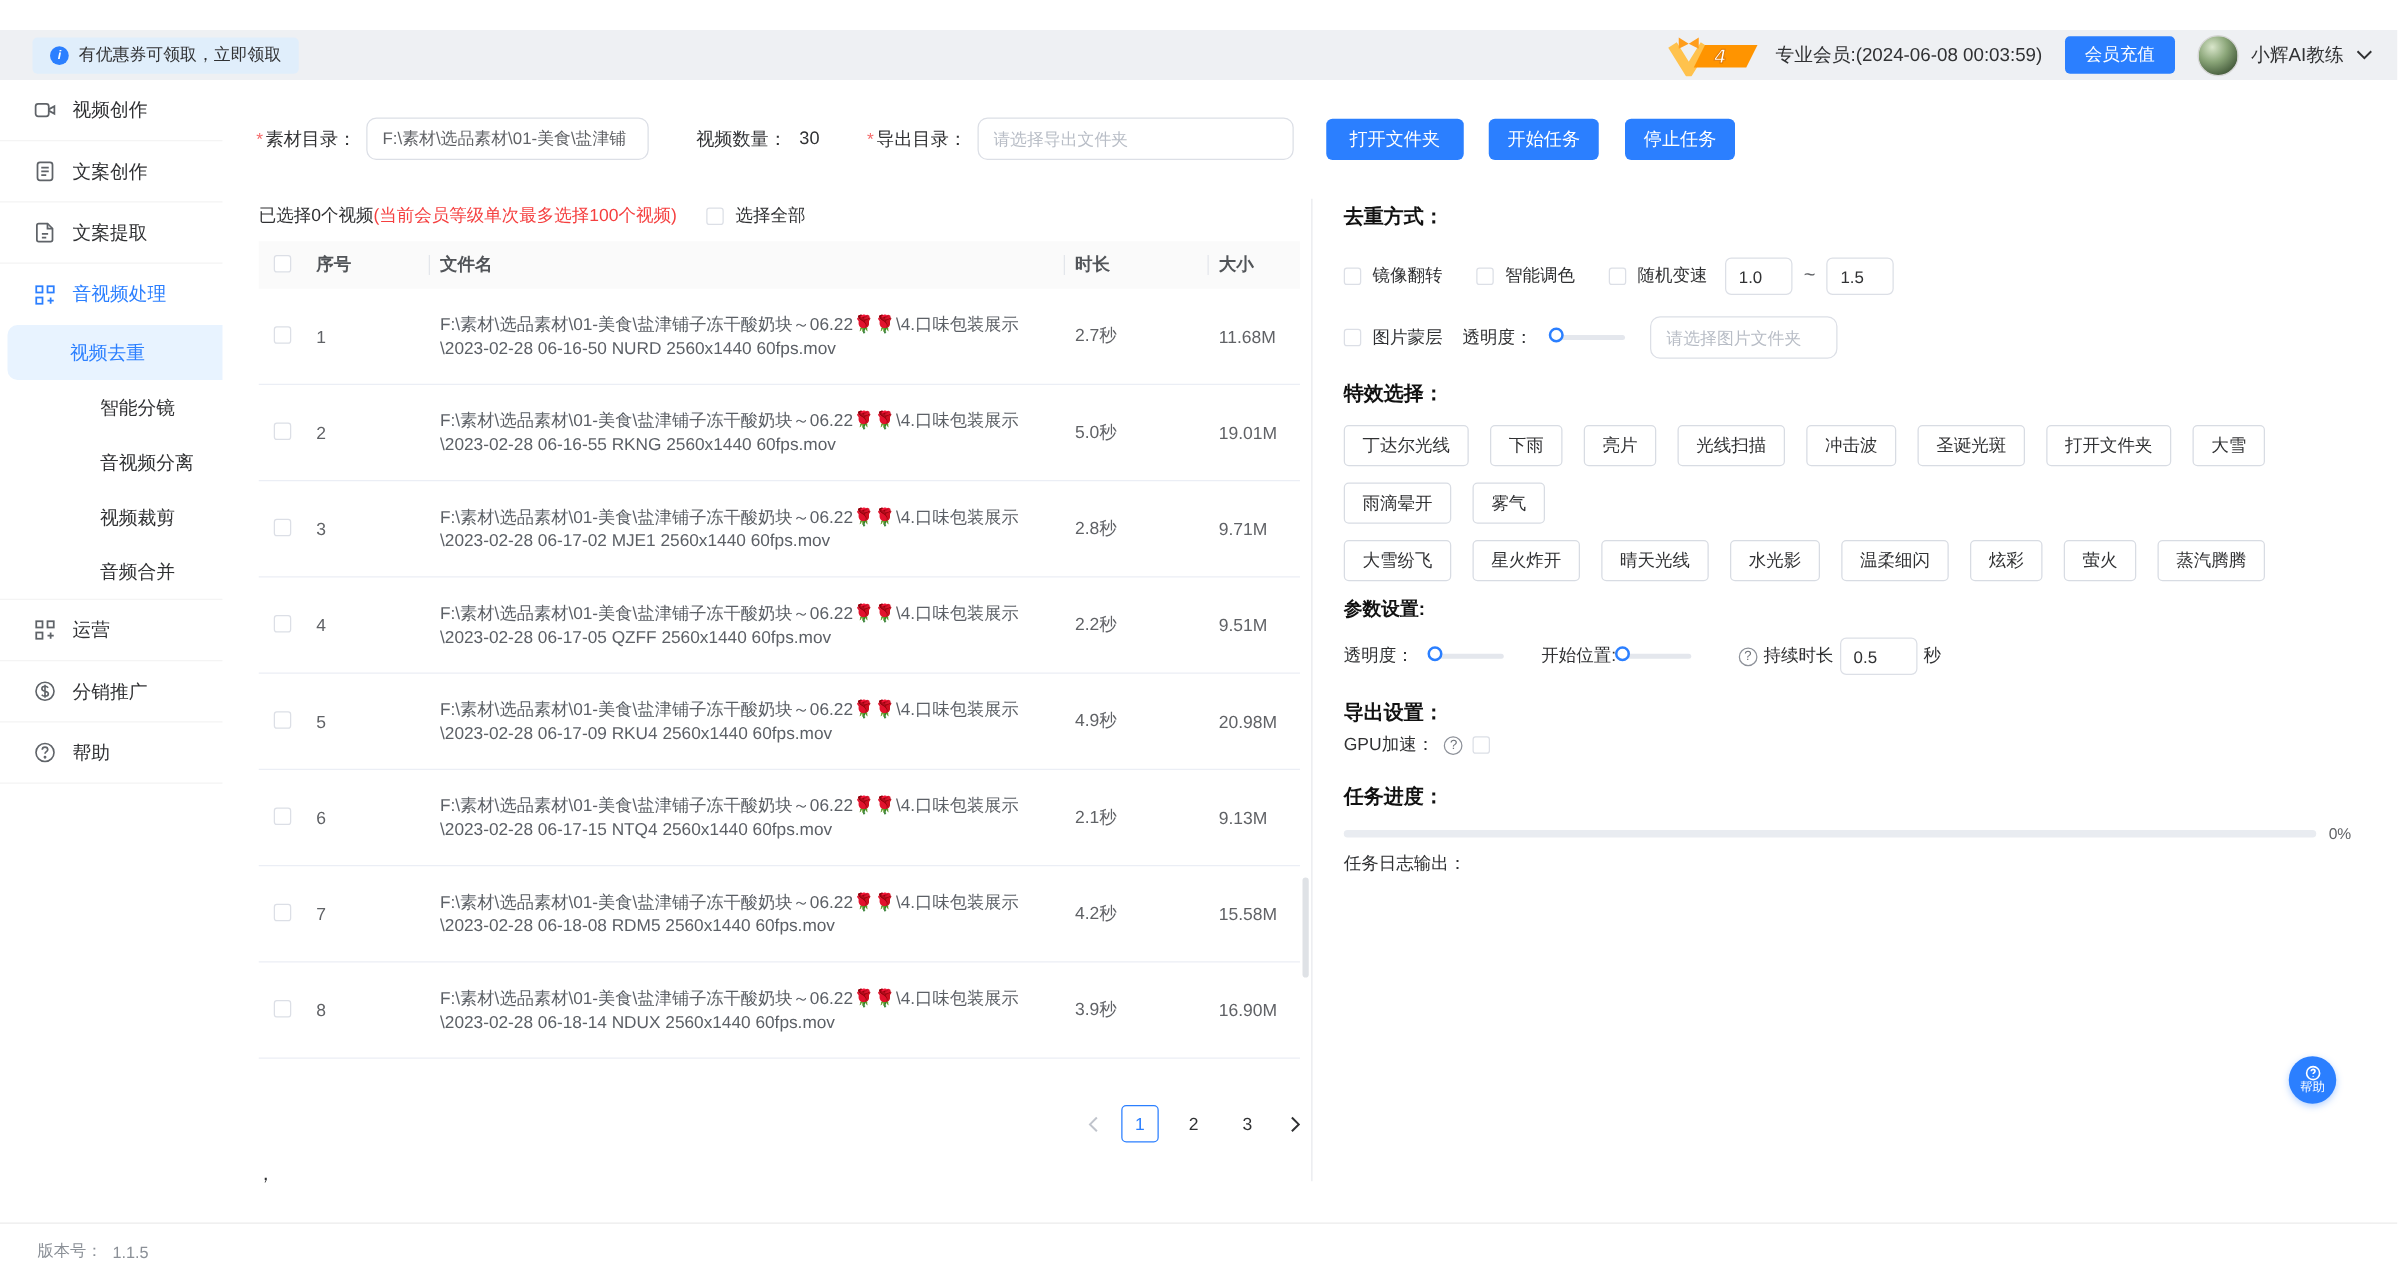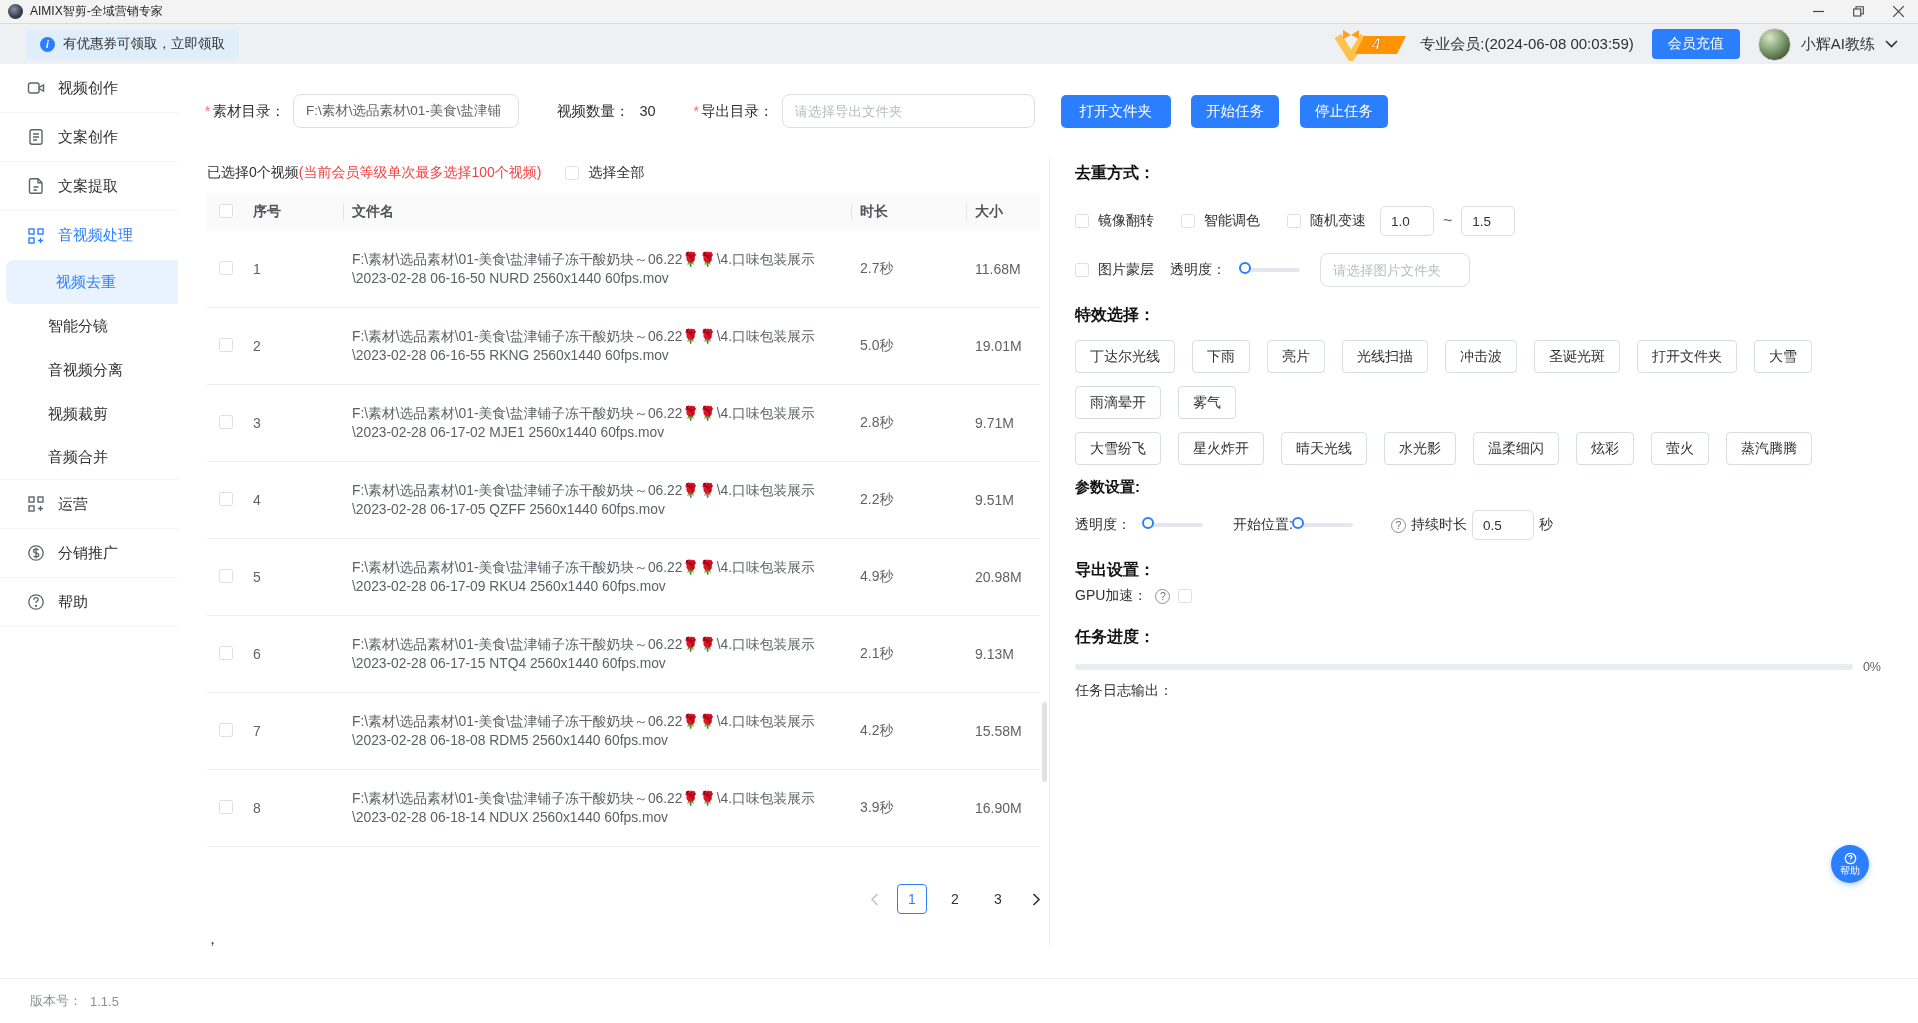--- a/index.html
+++ b/index.html
@@ -25,21 +25,21 @@
   .avatar { width:33px; height:33px; border-radius:50%; background:radial-gradient(circle at 35% 28%, #d9e6cb, #8aa578 40%, #4c6342 75%, #33452d); border:1px solid #d6d6d6; }
   .username { font-size:15px; color:#303133; }
 
   
   .sidebar { position:absolute; left:0; top:64px; width:214px; height:914px; background:#fff; border-right:1px solid #ececec; }
   .side-item { height:49px; display:flex; align-items:center; gap:13px; padding:0 14px 0 27px; font-size:15px; color:#303133; border-bottom:1px solid #f4f4f4; cursor:pointer; }
   .side-item .chev { margin-left:auto; }
   .side-item.no-divider { border-bottom:none; }
   .side-item.active-parent { color:#2b7fff; }
   .side-item.active-parent svg { stroke:#2b7fff; }
-  .side-sub { height:44px; display:flex; align-items:center; padding-left:48px; font-size:15px; color:#303133; cursor:pointer; }
+  .side-sub { height:44px; display:flex; align-items:center; padding-left:80px; font-size:15px; color:#303133; cursor:pointer; }
   .side-sub.active { background:#e8f3ff; color:#2b7fff; border-radius:8px; margin:0 6px; padding-left:50px; }
   .side-group-end { border-bottom:1px solid #f4f4f4; }
   .sidebar svg { stroke:#5f6368; }
 
   
   .footer { position:absolute; left:0; top:978px; width:100%; height:45px; background:#fff; border-top:1px solid #ececec; display:flex; align-items:center; padding-left:30px; gap:8px; font-size:13px; color:#8b9097; }
 
   
   .content { position:absolute; left:178px; top:64px; width:1740px; height:914px; background:#fff; }
 
@@ -124,42 +124,20 @@
   .float-help { left:1831px; top:845px; }
   .float-service { left:1932px; top:900px; }
   .float-btn .f-label { font-size:10px; line-height:10px; }
   .float-btn svg { display:block; }
 </style>
 </head>
 <body>
 
 <div id="app">
 
-  <div class="titlebar">
-    <span class="app-logo"></span>
-    <span class="app-title">AIMIX智剪-全域营销专家</span>
-    <div class="win-controls">
-      <span class="win-btn">
-        <svg width="11" height="11" viewBox="0 0 11 11">
-            <line x1="0" y1="5.5" x2="11" y2="5.5" stroke="#444" stroke-width="1.2"></line>
-          </svg>
-      </span>
-      <span class="win-btn">
-        <svg width="11" height="11" viewBox="0 0 11 11" fill="none" stroke="#444" stroke-width="1.1">
-            <rect x="0.7" y="3" width="7" height="7"></rect>
-            <path d="M3 3V0.7h7.3V8H8"></path>
-          </svg>
-      </span>
-      <span class="win-btn">
-        <svg width="11" height="11" viewBox="0 0 11 11">
-            <path d="M0 0L11 11M11 0L0 11" stroke="#444" stroke-width="1.2"></path>
-          </svg>
-      </span>
-    </div>
-  </div>
 
   <div class="topbar">
     <div class="notice-chip">
       <span class="info-dot">i</span>
       <span>有优惠券可领取，立即领取</span>
     </div>
     <div class="top-right">
       <svg width="76" height="34" viewBox="0 0 76 34">
         <path d="M4 9 L17 30 L30 9" stroke="#ffc24d" stroke-width="8" fill="none"></path>
         <path d="M9 3 L17 8 L9 12 Z" fill="#ff9d1c"></path>

